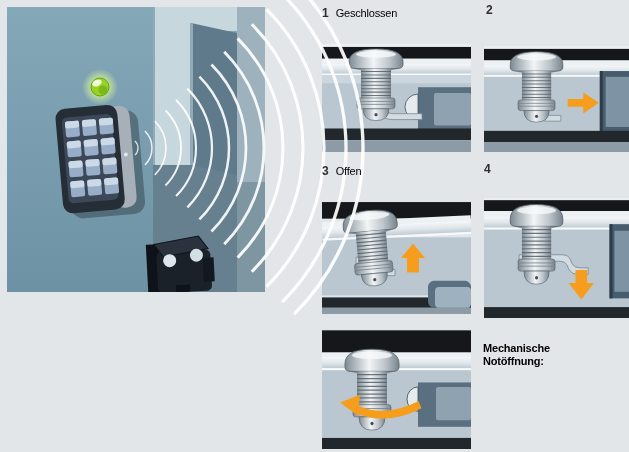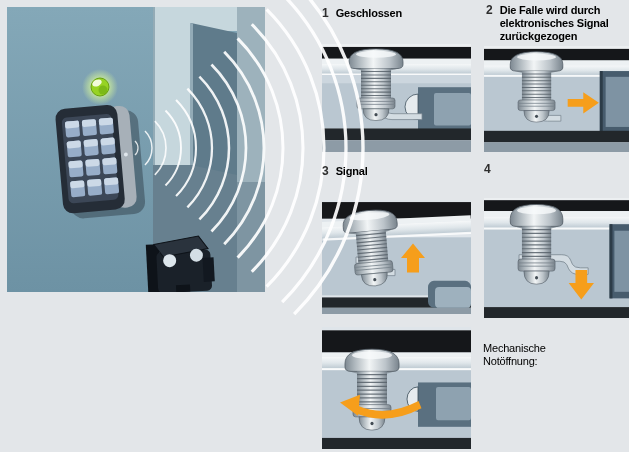--- a/index.html
+++ b/index.html
@@ -9,25 +9,25 @@
   .waves{position:absolute;left:95px;top:0;width:270px;height:452px;z-index:5;pointer-events:none;}
   .panel{position:absolute;z-index:2;}
   .panel svg{display:block;width:100%;height:100%;}
   #p1{left:322px;top:44px;width:149px;height:108px;}
   #p2{left:484px;top:46px;width:145px;height:106px;}
   #p3{left:322px;top:200px;width:149px;height:114px;}
   #p4{left:484px;top:198px;width:145px;height:120px;}
   #p5{left:322px;top:327px;width:149px;height:122px;}
   .cap{position:absolute;display:flex;gap:7px;z-index:6;}
   .cap .num{font-weight:bold;font-size:12px;line-height:13px;color:#2e2e2e;}
-  .cap .txt{font-weight:bold;font-size:11px;line-height:13px;color:#000;
+  .cap .txt{font-weight:normal;font-size:11px;line-height:13px;color:#000;
             white-space:pre-line;letter-spacing:-0.2px;}
   #c1{left:322px;top:7px;} #c2{left:486px;top:4px;}
   #c3{left:322px;top:165px;} #c4{left:484px;top:163px;}
-  .note{position:absolute;left:483px;top:328px;z-index:6;font-weight:normal;font-size:11px;
+  .note{position:absolute;left:483px;top:328px;z-index:6;font-weight:bold;font-size:11px;
         line-height:13.5px;color:#000;white-space:pre-line;letter-spacing:-0.2px;}
   .defs{position:absolute;width:0;height:0;}
 </style>
 </head>
 <body>
 
 <div class="stage">
 
   <svg class="defs" aria-hidden="true">
     <defs>
@@ -131,27 +131,24 @@
       </g>
     </svg>
   </div>
 
   <div class="cap" id="c1">
     <span class="num">1</span>
     <span class="txt">Geschlossen</span>
   </div>
   <div class="cap" id="c2">
     <span class="num">2</span>
-    <span class="txt">Die Falle wird durch
-elektronisches Signal
-zurückgezogen</span>
   </div>
   <div class="cap" id="c3">
     <span class="num">3</span>
-    <span class="txt">Signal</span>
+    <span class="txt">Offen</span>
   </div>
   <div class="cap" id="c4">
     <span class="num">4</span>
   </div>
 
   <div class="panel" id="p1">
     <svg viewBox="0 0 149 110" preserveAspectRatio="none">
       <rect width="149" height="110" fill="#dfe5ea"></rect>
       <rect y="0" width="149" height="3" fill="#eceff1"></rect>
       <rect y="3" width="149" height="12" fill="#15171a"></rect>

